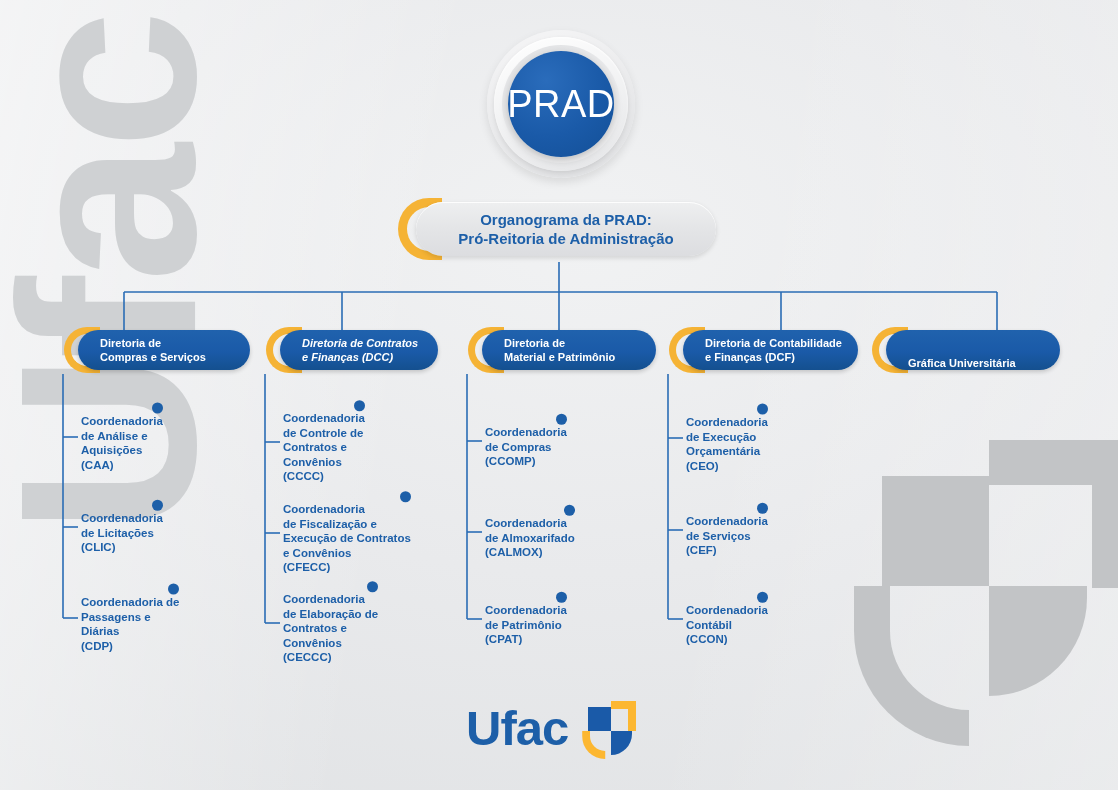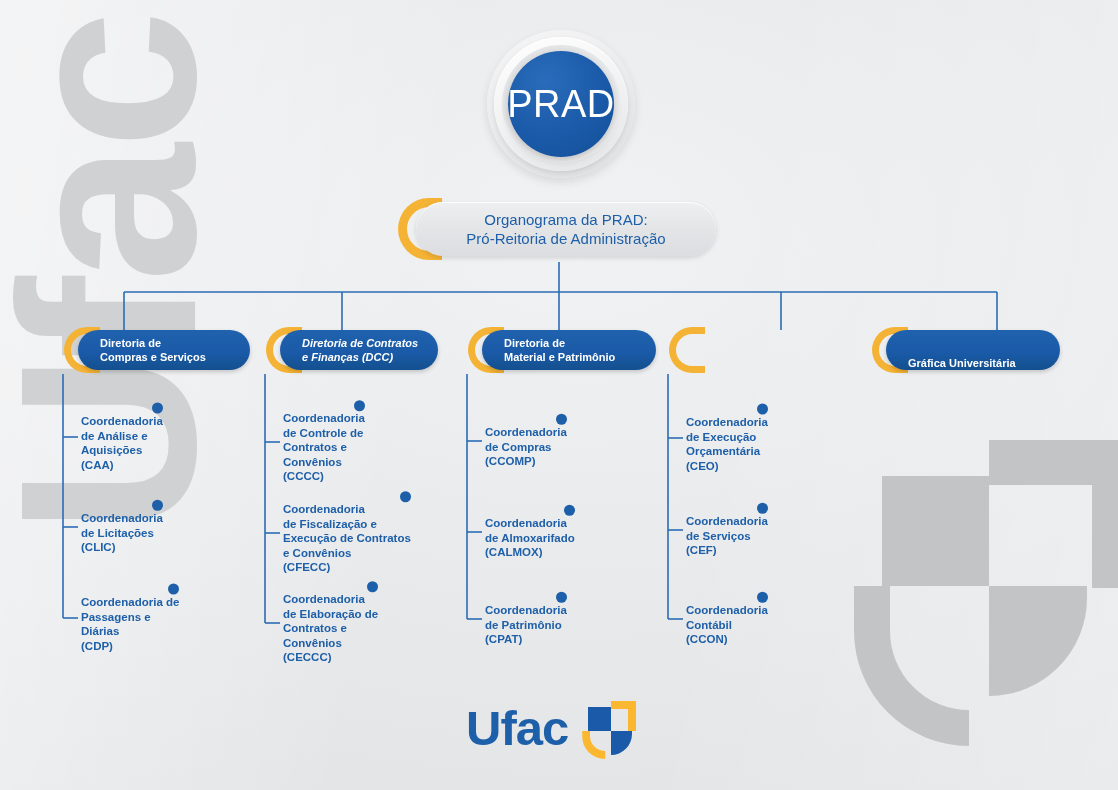--- a/index.html
+++ b/index.html
@@ -73,21 +73,21 @@
     border:9px solid #f5b335;border-right:none;
     border-radius:31px 0 0 31px;box-sizing:border-box;
   }
   .title-pill{
     position:absolute;left:18px;top:4px;right:0;height:54px;
     border-radius:27px;
     background:linear-gradient(180deg,#eeeff0 0%,#e3e4e6 55%,#dcdde0 100%);
     box-shadow:0 2px 5px rgba(0,0,0,.13), inset 0 1px 0 rgba(255,255,255,.85);
     display:flex;flex-direction:column;align-items:center;justify-content:center;
   }
-  .title-pill .l{color:#1d5fa8;font-size:15px;font-weight:400;line-height:19px;}
+  .title-pill .l{color:#1d5fa8;font-size:15px;font-weight:700;line-height:19px;}
 
   
   .lines{position:absolute;left:0;top:0;width:1118px;height:790px;pointer-events:none;}
 
   
   .dept{position:absolute;height:46px;}
   .dept-arc{
     position:absolute;left:0;top:0;width:36px;height:46px;
     border:7px solid #f5b335;border-right:none;
     border-radius:23px 0 0 23px;box-sizing:border-box;
@@ -209,20 +209,24 @@
 <div class="dept" style="left:468px;top:327px;width:188px;">
   <div class="dept-arc"></div>
   <div class="dept-pill">
     <div class="l">Diretoria de</div>
     <div class="l">Material e Patrimônio</div>
   </div>
 </div>
 
 <div class="dept" style="left:669px;top:327px;width:189px;">
   <div class="dept-arc"></div>
+  <div class="dept-pill">
+    <div class="l">Diretoria de Contabilidade</div>
+    <div class="l">e Finanças (DCF)</div>
+  </div>
 </div>
 
 <div class="dept" style="left:872px;top:327px;width:188px;">
   <div class="dept-arc"></div>
   <div class="dept-pill" style="justify-content:flex-end;">
     <div class="l">Gráfica Universitária</div>
   </div>
 </div>
 
 <div class="coord" style="left:72px;top:437px;transform:translateY(-50%);">

